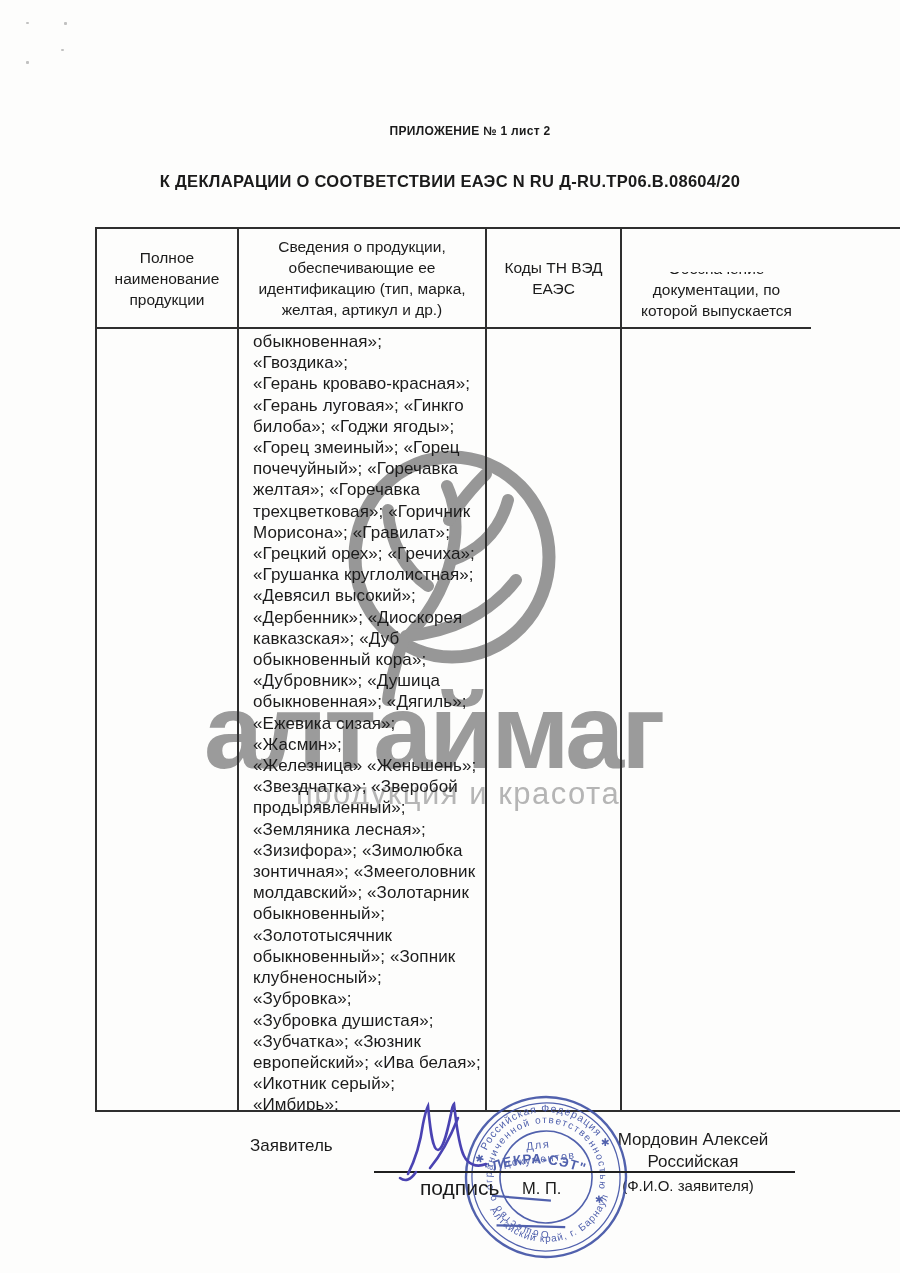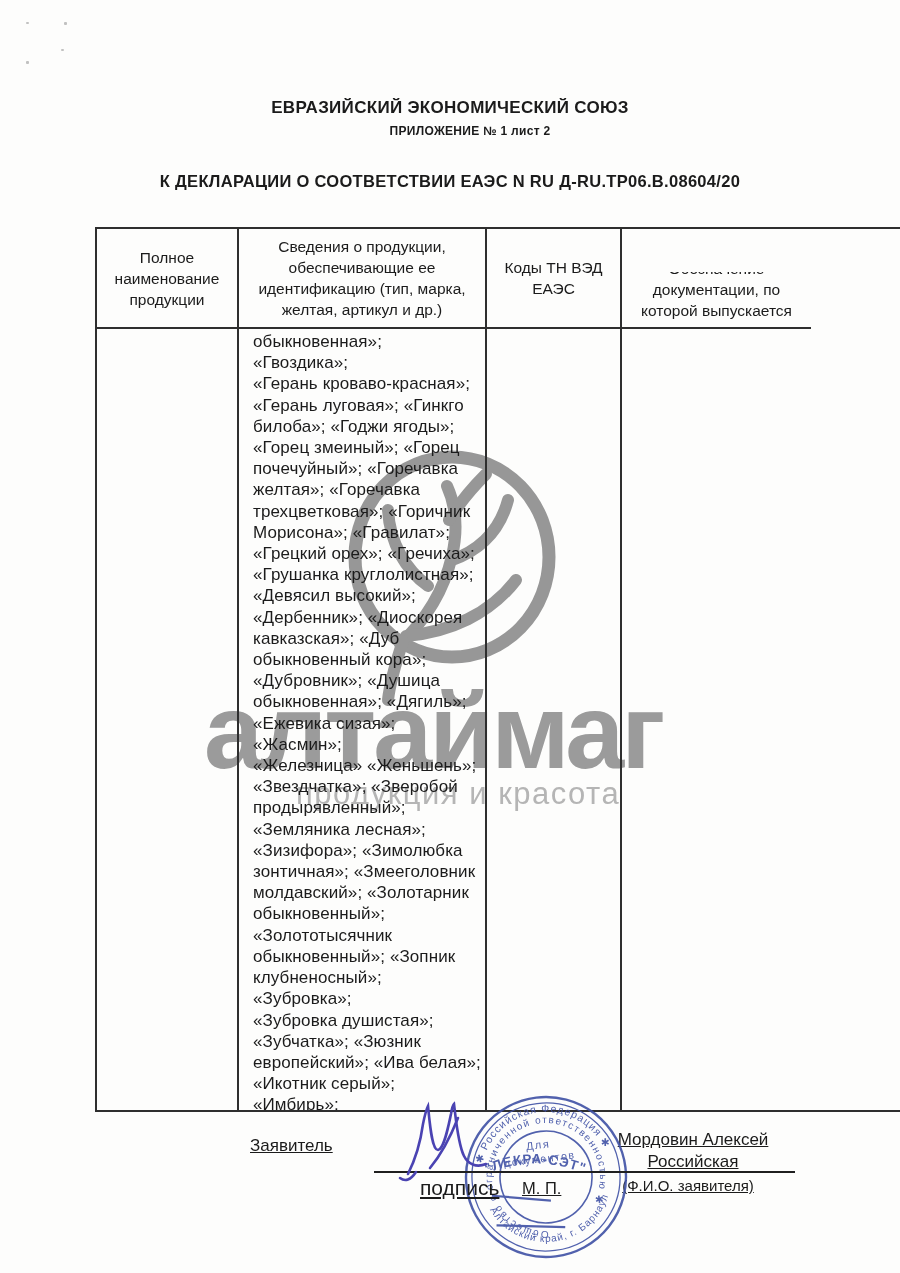--- a/index.html
+++ b/index.html
@@ -39,42 +39,41 @@
     border-bottom:2px solid #2e2e2e;
     display:flex; align-items:center; justify-content:center;
     text-align:center; font-size:15.5px; line-height:21px; padding:2px 5px;
   }
   .cell.body{padding:2px 4px 0 14px;}
   .ident{
     font-size:17px; line-height:21.2px; white-space:pre-line; text-align:left;
     letter-spacing:.1px;
   }
   
-  .ft{position:absolute;text-decoration:underline;}
+  .ft{position:absolute;}
   .applicant-label{left:250px; top:1136px; font-size:17px; z-index:5;}
   .sig-line{left:374px; top:1171px; width:421px; border-top:2px solid #1f1f1f; z-index:12;}
   .sig-caption{left:420px; top:1176px; font-size:21px; z-index:13;}
   .mp-label{left:522px; top:1179px; font-size:16.5px; z-index:13;}
   .name-block{left:593px; top:1129px; width:200px; text-align:center; font-size:17px; line-height:22px; z-index:5;}
   .fio-caption{left:588px; top:1177px; width:200px; text-align:center; font-size:15px; z-index:5;}
   
   .stamp{position:absolute; left:460px; top:1091px; width:172px; height:172px; z-index:10; opacity:.9;}
   .signature{position:absolute; left:396px; top:1098px; width:110px; height:88px; z-index:14;}
 </style>
 </head>
 <body>
 
 <div class="page">
 
   <div class="speck" style="left:26px; top:22px; width:3px; height:2px;"></div>
   <div class="speck" style="left:64px; top:22px; width:3px; height:3px;"></div>
   <div class="speck" style="left:61px; top:49px; width:3px; height:2px;"></div>
   <div class="speck" style="left:26px; top:61px; width:3px; height:3px;"></div>
 
-  <div class="title title-1">ЕВРАЗИЙСКИЙ ЭКОНОМИЧЕСКИЙ СОЮЗ</div>
   <div class="title title-2">ПРИЛОЖЕНИЕ № 1 лист 2</div>
   <div class="title title-3">К ДЕКЛАРАЦИИ О СООТВЕТСТВИИ ЕАЭС N RU Д-RU.ТР06.В.08604/20</div>
 
   <svg class="wm wm-logo" viewBox="0 0 215 260" fill="none" stroke="#979797" stroke-linecap="round">
     <ellipse cx="104" cy="109" rx="97" ry="100" stroke-width="13"></ellipse>
     <path d="M 52,196 C 80,170 96,142 104,108 C 110,82 108,58 99,38" stroke-width="12"></path>
     <path d="M 80,138 C 58,122 42,96 40,62" stroke-width="12"></path>
     <path d="M 101,72 C 112,54 124,40 138,26" stroke-width="12"></path>
     <path d="M 104,112 C 132,102 152,82 160,52" stroke-width="12"></path>
     <path d="M 58,188 C 102,184 142,166 168,132" stroke-width="12"></path>

